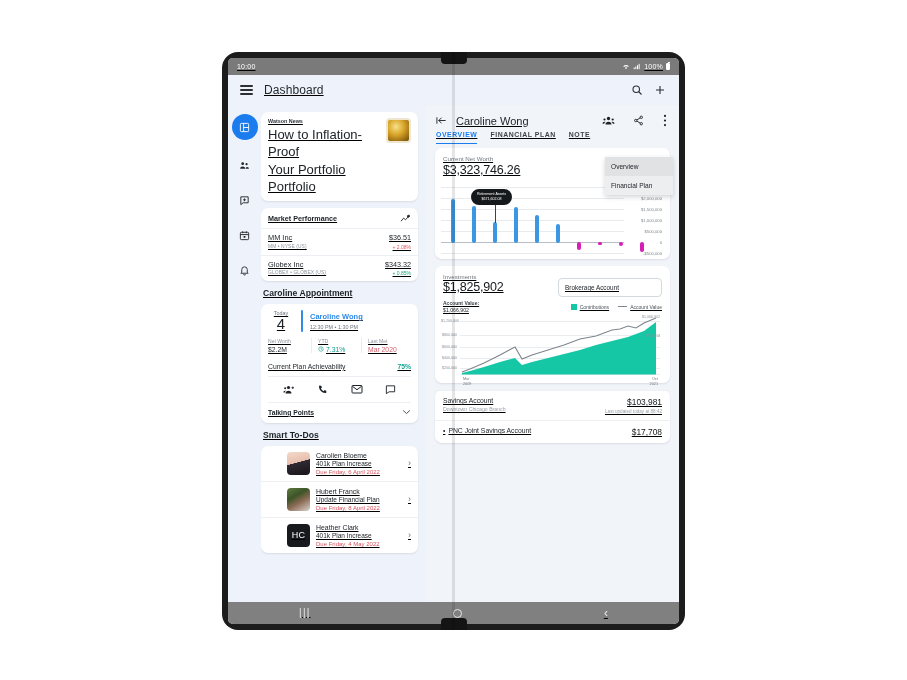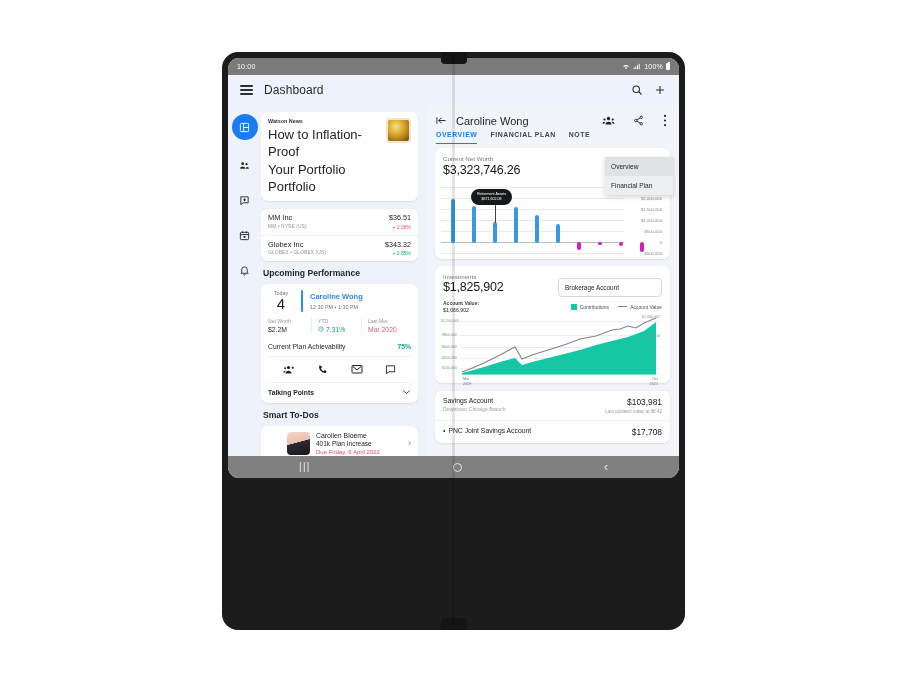--- a/index.html
+++ b/index.html
@@ -14,26 +14,27 @@
   #device-frame {
     position: absolute;
     left: 222px; top: 52px;
     width: 463px; height: 578px;
     background: #1c1c1c;
     border-radius: 16px;
     padding: 6px;
   }
   #device-screen {
     position: relative;
-    width: 451px; height: 420px;
+    width: 451px; height: 566px;
     background: #f2f5f9;
-    border-radius: 11px;
+    border-radius: 5px;
     overflow: hidden;
     display: flex;
     flex-direction: column;
+    text-decoration: underline;
   }
   
   .hinge-nub {
     position: absolute;
     left: 50%; transform: translateX(-50%);
     width: 26px; height: 12px;
     background: #141414;
     z-index: 40;
   }
   .hinge-nub.top { top: 0px; border-radius: 0 0 4px 4px; }
@@ -357,20 +358,27 @@
         <div class="card" id="news-card">
           <div style="flex:1">
             <div class="label">Watson News</div>
             <div class="head">How to Inflation-Proof</div>
             <div class="head">Your Portfolio Portfolio</div>
           </div>
           <div class="news-thumb"></div>
         </div>
 
         <div class="card">
+          <div class="mp-head">
+            <span class="t">Market Performance</span>
+            <svg width="11" height="9" viewBox="0 0 24 20" fill="none" stroke="#1d2227" stroke-width="2">
+              <polyline points="2,16 8,9 12,13 21,3"></polyline>
+                <circle cx="18.5" cy="5" r="2.2" fill="#1d2227"></circle>
+            </svg>
+          </div>
           <div class="mp-row">
             <div>
               <div class="nm">MM Inc</div>
               <div class="sub">MM • NYSE (US)</div>
             </div>
             <div>
               <div class="px">$36.51</div>
               <div class="chg up">+ 2.08%</div>
             </div>
           </div>
@@ -379,21 +387,21 @@
               <div class="nm">Globex Inc</div>
               <div class="sub">GLOBEX • GLOBEX (US)</div>
             </div>
             <div>
               <div class="px">$343.32</div>
               <div class="chg dn">+ 0.85%</div>
             </div>
           </div>
         </div>
 
-        <div class="sec-title">Upcoming Performance</div>
+        <div class="sec-title">Caroline Appointment</div>
 
         <div class="card" id="appt-card">
           <div class="appt-top">
             <div class="appt-date">
               <div class="today">Today</div>
               <div class="day">4</div>
             </div>
             <div class="appt-bar"></div>
             <div class="appt-info">
               <div class="nm">Caroline Wong</div>

